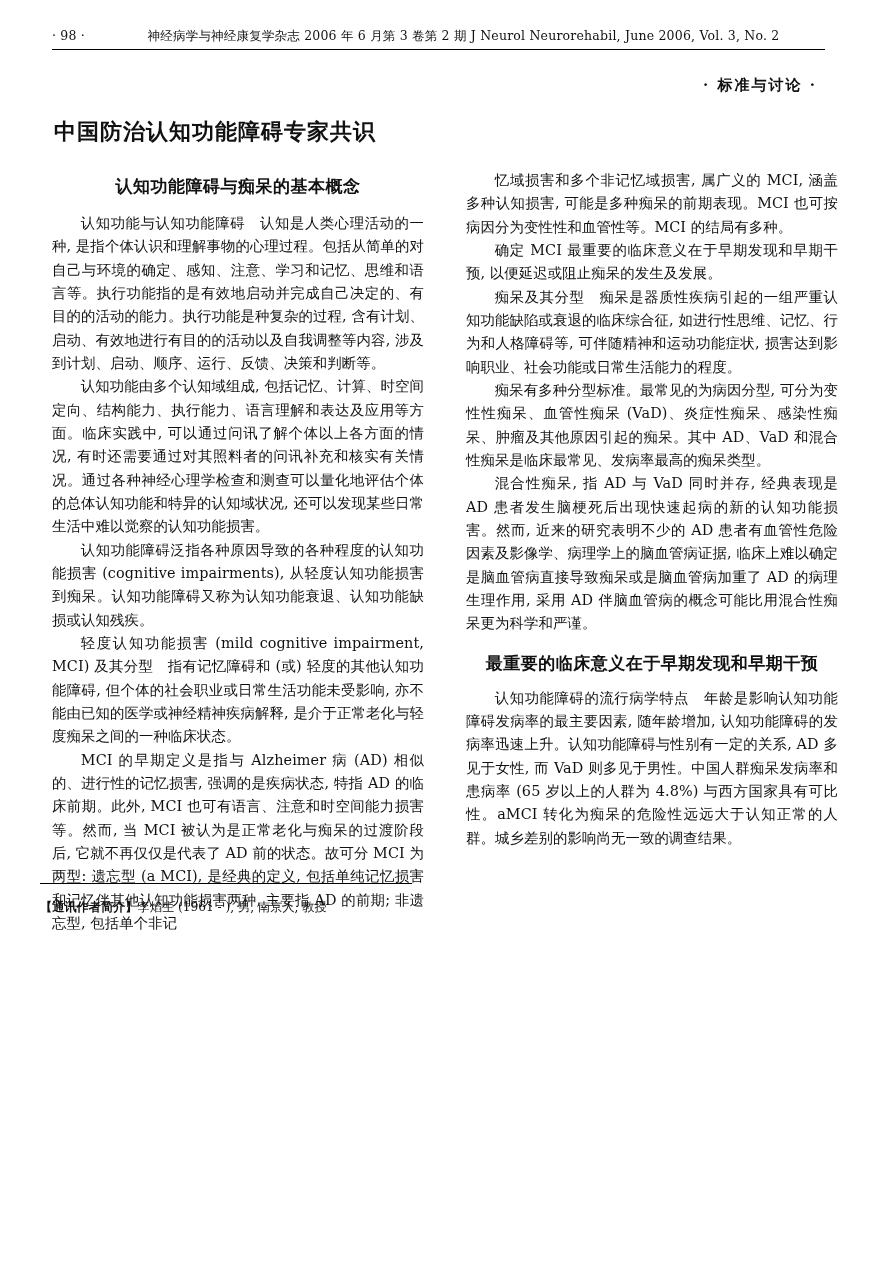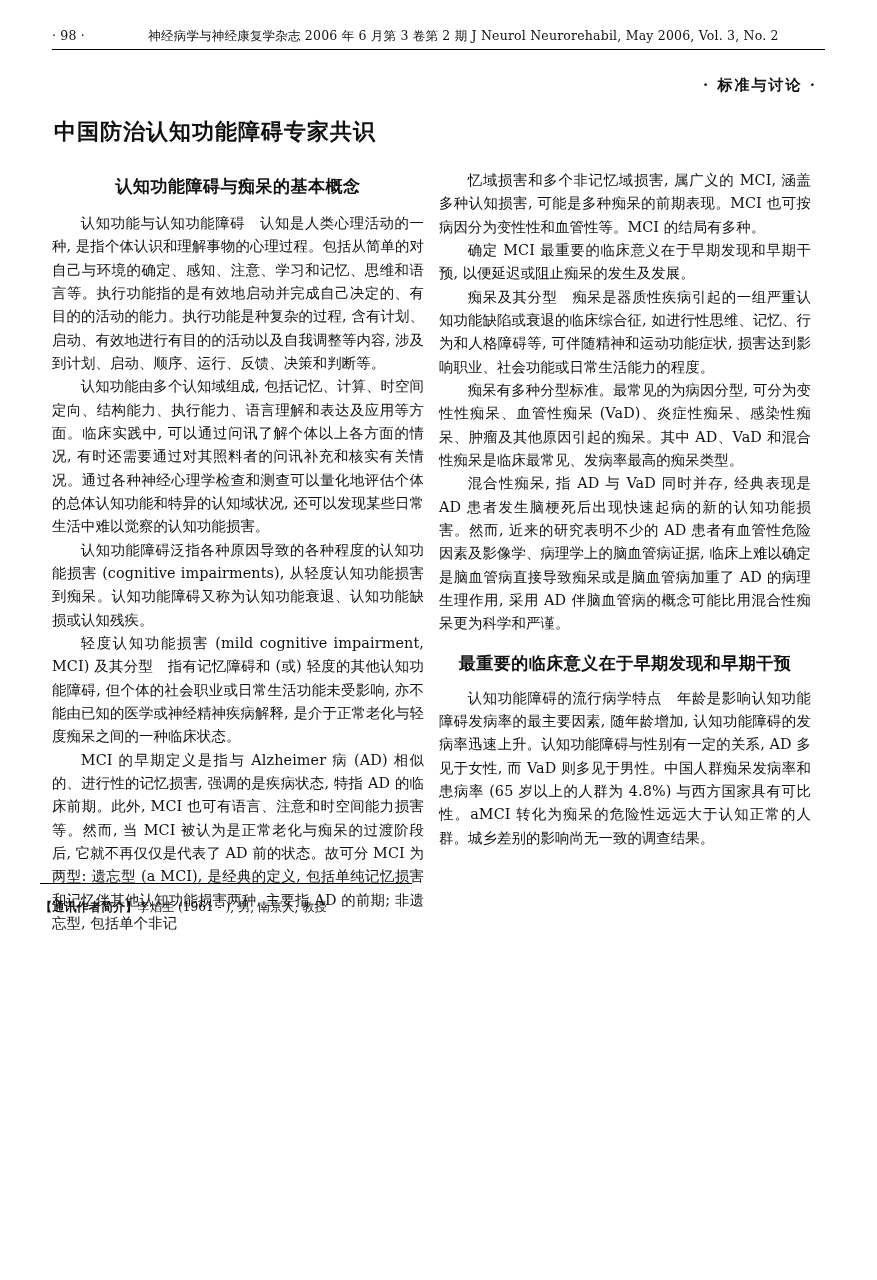--- a/index.html
+++ b/index.html
@@ -70,21 +70,21 @@
   .byline {
     font-size: 14px;
     margin: 0 0 18px 0;
     padding-left: 2px;
     letter-spacing: 0.3px;
   }
 
   
   .columns {
     display: flex;
-    gap: 15px;
+    gap: 42px;
     margin-top: 4px;
   }
   .col {
     width: 372px;
     flex: 0 0 372px;
   }
   .h1-section {
     text-align: center;
     font-size: 17px;
     font-weight: bold;
@@ -125,21 +125,21 @@
     font-weight: bold;
   }
 </style>
 </head>
 <body>
 
 <div class="page">
 
   <div class="running-head">
     <div class="page-no">· 98 ·</div>
-    <div class="journal">神经病学与神经康复学杂志 2006 年 6 月第 3 卷第 2 期 J Neurol Neurorehabil, May 2006, Vol. 3, No. 2</div>
+    <div class="journal">神经病学与神经康复学杂志 2006 年 6 月第 3 卷第 2 期 J Neurol Neurorehabil, June 2006, Vol. 3, No. 2</div>
     <div class="spacer"></div>
   </div>
 
   <div class="section-tag">· 标准与讨论 ·</div>
 
   <h1 class="article-title">中国防治认知功能障碍专家共识</h1>
 
 
   <div class="columns">
 

